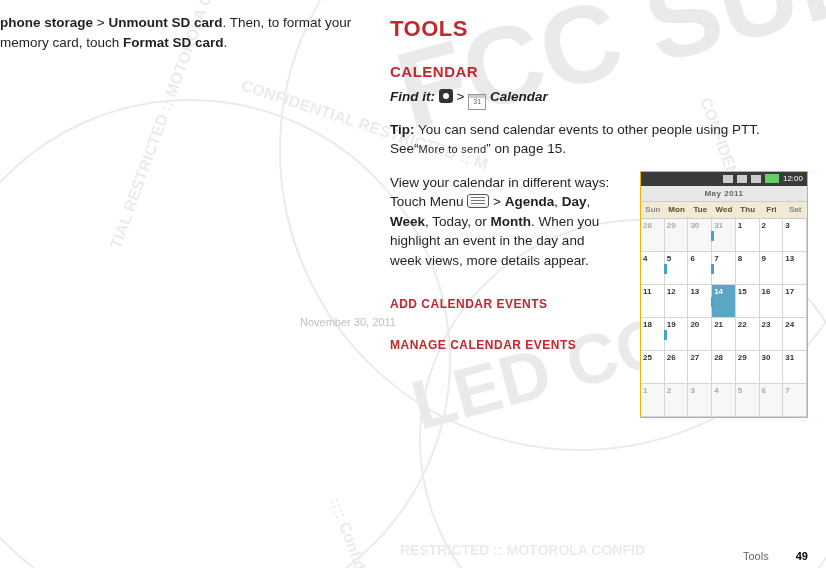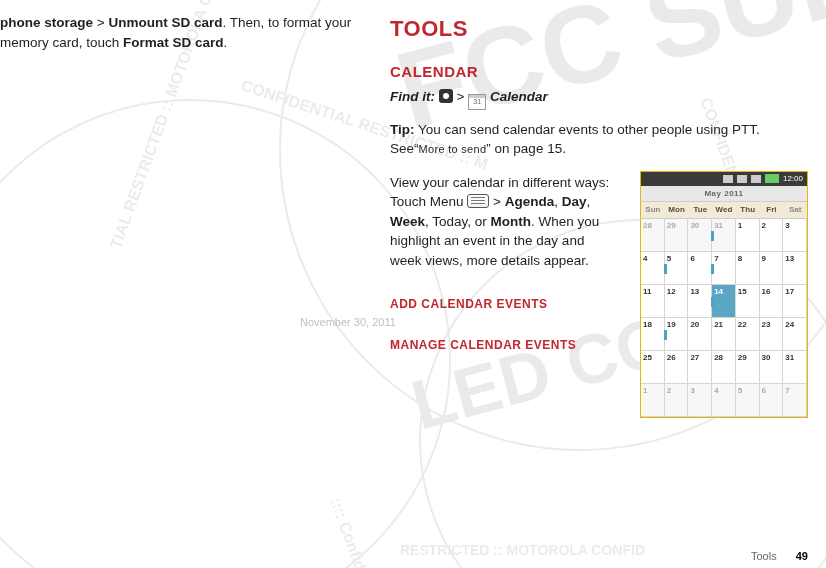--- a/index.html
+++ b/index.html
@@ -168,21 +168,21 @@
   .cell.dim { color: #aaa; background: #f7f7f7; }
   .cell.today { background: #5aa6c4; color: #fff; }
   .cell .bar { position:absolute; left:-1px; top:12px; width:3px; height:10px; background:#4aa3c4; }
   .footer {
     position: absolute;
     bottom: 6px;
     right: 18px;
     font-size: 11px;
     color: #666;
   }
-  .footer .num { font-weight: 700; color:#000; margin-left: 16px; }
+  .footer .num { font-weight: 700; color:#000; margin-left: 24px; }
   .draft-date {
     position: absolute;
     left: 300px; top: 316px;
     color: #bfbfbf;
     font-size: 11px;
     z-index: 1;
   }
 </style>
 </head>
 <body>

